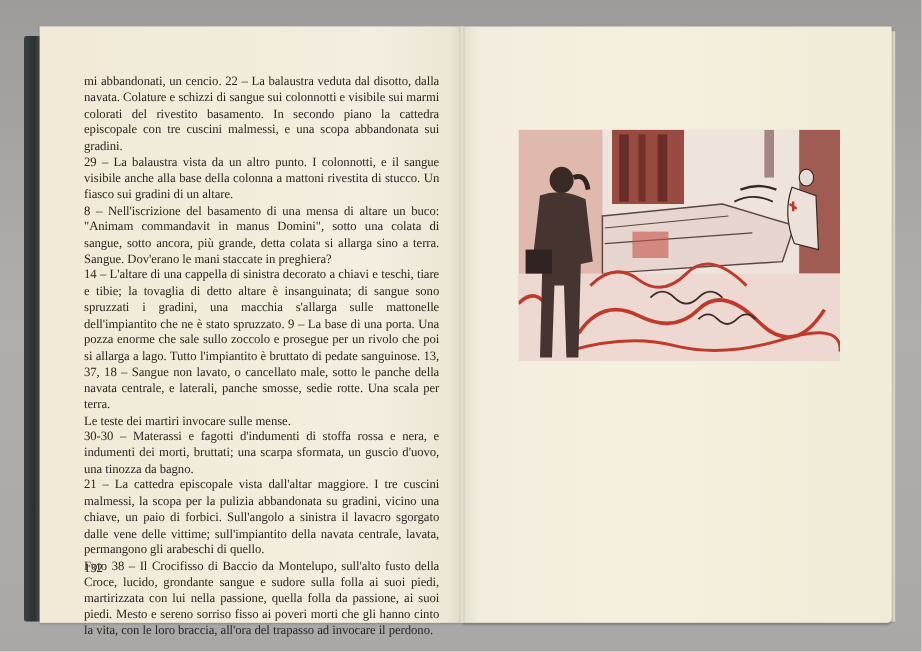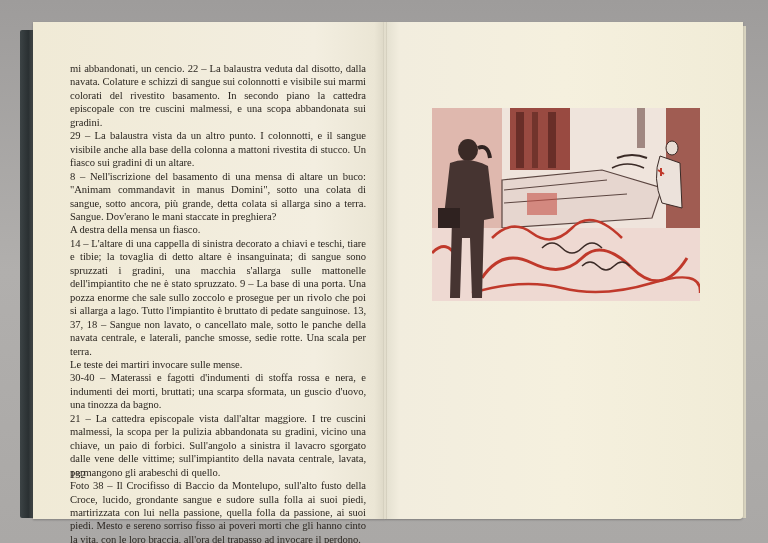--- a/index.html
+++ b/index.html
@@ -55,24 +55,23 @@
 <div class="cover-edge-right"></div>
 
 <div class="page-left"></div>
 <div class="page-right"></div>
 <div class="gutter"></div>
 
 <div class="text-column">
   <p>mi abbandonati, un cencio. 22 – La balaustra veduta dal disotto, dalla navata. Colature e schizzi di sangue sui colonnotti e visibile sui marmi colorati del rivestito basamento. In secondo piano la cattedra episcopale con tre cuscini malmessi, e una scopa abbandonata sui gradini.</p>
   <p>29 – La balaustra vista da un altro punto. I colonnotti, e il sangue visibile anche alla base della colonna a mattoni rivestita di stucco. Un fiasco sui gradini di un altare.</p>
   <p>8 – Nell'iscrizione del basamento di una mensa di altare un buco: "Animam commandavit in manus Domini", sotto una colata di sangue, sotto ancora, più grande, detta colata si allarga sino a terra. Sangue. Dov'erano le mani staccate in preghiera?</p>
-  <p>A destra della mensa un fiasco.</p>
   <p>14 – L'altare di una cappella di sinistra decorato a chiavi e teschi, tiare e tibie; la tovaglia di detto altare è insanguinata; di sangue sono spruzzati i gradini, una macchia s'allarga sulle mattonelle dell'impiantito che ne è stato spruzzato. 9 – La base di una porta. Una pozza enorme che sale sullo zoccolo e prosegue per un rivolo che poi si allarga a lago. Tutto l'impiantito è bruttato di pedate sanguinose. 13, 37, 18 – Sangue non lavato, o cancellato male, sotto le panche della navata centrale, e laterali, panche smosse, sedie rotte. Una scala per terra.</p>
   <p>Le teste dei martiri invocare sulle mense.</p>
-  <p>30-40 – Materassi e fagotti d'indumenti di stoffa rossa e nera, e indumenti dei morti, bruttati; una scarpa sformata, un guscio d'uovo, una tinozza da bagno.</p>
+  <p>30-30 – Materassi e fagotti d'indumenti di stoffa rossa e nera, e indumenti dei morti, bruttati; una scarpa sformata, un guscio d'uovo, una tinozza da bagno.</p>
   <p>21 – La cattedra episcopale vista dall'altar maggiore. I tre cuscini malmessi, la scopa per la pulizia abbandonata su gradini, vicino una chiave, un paio di forbici. Sull'angolo a sinistra il lavacro sgorgato dalle vene delle vittime; sull'impiantito della navata centrale, lavata, permangono gli arabeschi di quello.</p>
   <p>Foto 38 – Il Crocifisso di Baccio da Montelupo, sull'alto fusto della Croce, lucido, grondante sangue e sudore sulla folla ai suoi piedi, martirizzata con lui nella passione, quella folla da passione, ai suoi piedi. Mesto e sereno sorriso fisso ai poveri morti che gli hanno cinto la vita, con le loro braccia, all'ora del trapasso ad invocare il perdono.</p>
 
 </div>
 
 <div class="page-number">132</div>
 
 <div class="illustration">
   <svg viewBox="0 0 268 193" preserveAspectRatio="none" xmlns="http://www.w3.org/2000/svg">
     <rect x="0" y="0" width="268" height="193" fill="#efe4dc"></rect>

